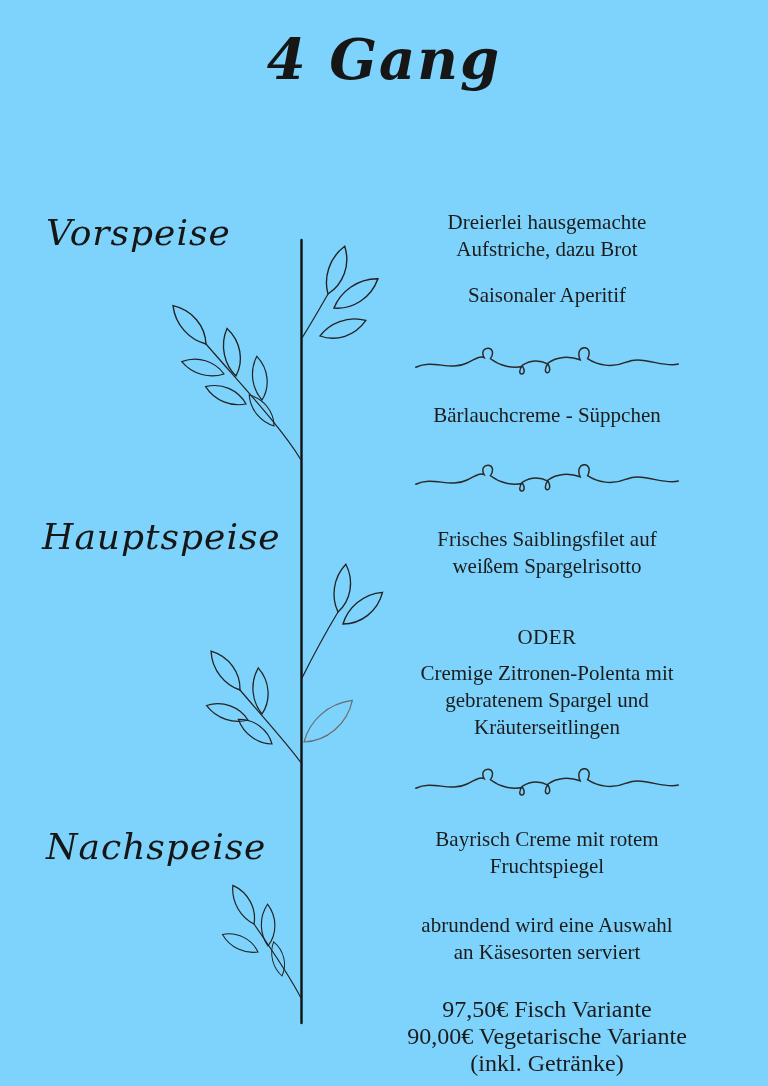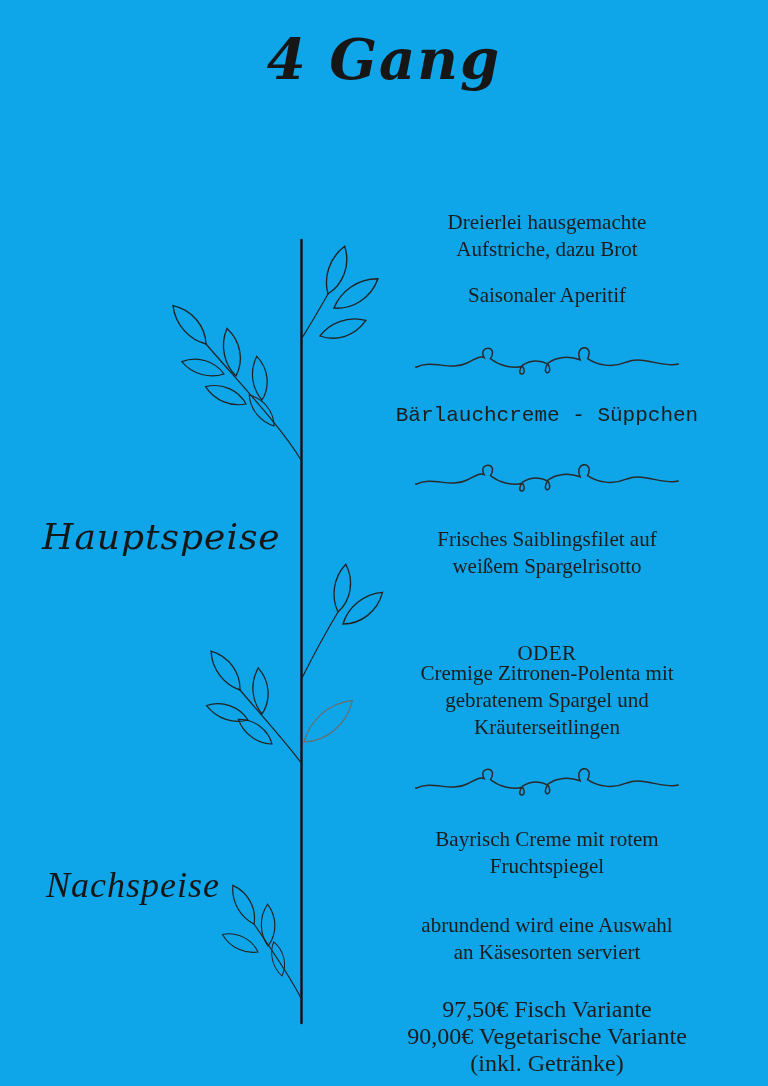--- a/index.html
+++ b/index.html
@@ -4,21 +4,21 @@
 <style>
   html, body {
     margin: 0;
     padding: 0;
     background: #ffffff;
   }
   .menu-page {
     position: relative;
     width: 768px;
     height: 1086px;
-    background: #0ea5e9;
+    background: #7dd3fc;
     overflow: hidden;
     font-family: "Liberation Serif", serif;
     color: #1c1c1c;
   }
   
   .decor-svg {
     position: absolute;
     left: 0; top: 0;
     width: 768px; height: 1086px;
     z-index: 0;
@@ -56,38 +56,38 @@
     font-family: "DejaVu Serif", serif;
     font-style: italic;
     font-weight: 500;
     font-size: 36px;
     letter-spacing: 1px;
     color: #161616;
     white-space: nowrap;
   }
   .heading-starter { left: 46px; top: 212px; }
   .heading-main    { left: 42px; top: 516px; }
-  .heading-dessert { left: 46px; top: 864px; font-family: Liberation Serif, serif; }
+  .heading-dessert { left: 46px; top: 826px; }
   
   .menu-item {
     position: absolute;
     left: 387px;
     width: 320px;
     text-align: center;
     z-index: 2;
     font-size: 21px;
     line-height: 27px;
     white-space: pre-line;
     color: #1c1c1c;
   }
   .item-starter-spreads  { top: 209px; }
   .item-starter-aperitif { top: 282px; }
-  .item-soup             { top: 402px; font-family: Liberation Mono, monospace; }
+  .item-soup             { top: 402px; }
   .item-main-fish        { top: 526px; }
-  .item-or               { top: 640px; letter-spacing: 0.5px; text-align: center; }
+  .item-or               { top: 624px; letter-spacing: 0.5px; text-align: center; }
   .item-main-veg         { top: 660px; }
   .item-dessert-cream    { top: 826px; }
   .item-dessert-cheese   { top: 912px; }
   .item-prices           { top: 996px; font-size: 24px; line-height: 27px; }
 </style>
 </head>
 <body>
 
 <div class="menu-page">
 
@@ -148,20 +148,21 @@
     <path d="M2,19 C18,11 34,23 50,15 C58,11 62,8 66,10 C60,-2 80,-2 72,11 C80,17 92,21 102,18 C108,28 94,28 102,17 C110,12 118,12 126,16 C132,27 118,27 126,15 C134,9 146,8 156,12 C150,-3 170,-3 163,11 C172,17 186,20 200,14 C215,8 235,20 248,16" fill="none" stroke="#2a2a2a" stroke-width="1.4" stroke-linecap="round"></path>
   </svg>
   <svg class="divider-svg divider-3" viewBox="0 0 250 30" aria-hidden="true">
     <path d="M2,19 C18,11 34,23 50,15 C58,11 62,8 66,10 C60,-2 80,-2 72,11 C80,17 92,21 102,18 C108,28 94,28 102,17 C110,12 118,12 126,16 C132,27 118,27 126,15 C134,9 146,8 156,12 C150,-3 170,-3 163,11 C172,17 186,20 200,14 C215,8 235,20 248,16" fill="none" stroke="#2a2a2a" stroke-width="1.4" stroke-linecap="round"></path>
   </svg>
 
   <div class="title-block">
     <div>4 Gang</div>
   </div>
 
+  <div class="course-heading heading-starter">Vorspeise</div>
   <div class="course-heading heading-main">Hauptspeise</div>
   <div class="course-heading heading-dessert">Nachspeise</div>
 
   <div class="menu-item item-starter-spreads">Dreierlei hausgemachte
 Aufstriche, dazu Brot</div>
   <div class="menu-item item-starter-aperitif">Saisonaler Aperitif</div>
   <div class="menu-item item-soup">Bärlauchcreme - Süppchen</div>
   <div class="menu-item item-main-fish">Frisches Saiblingsfilet auf
 weißem Spargelrisotto</div>
   <div class="menu-item item-or">ODER</div>

